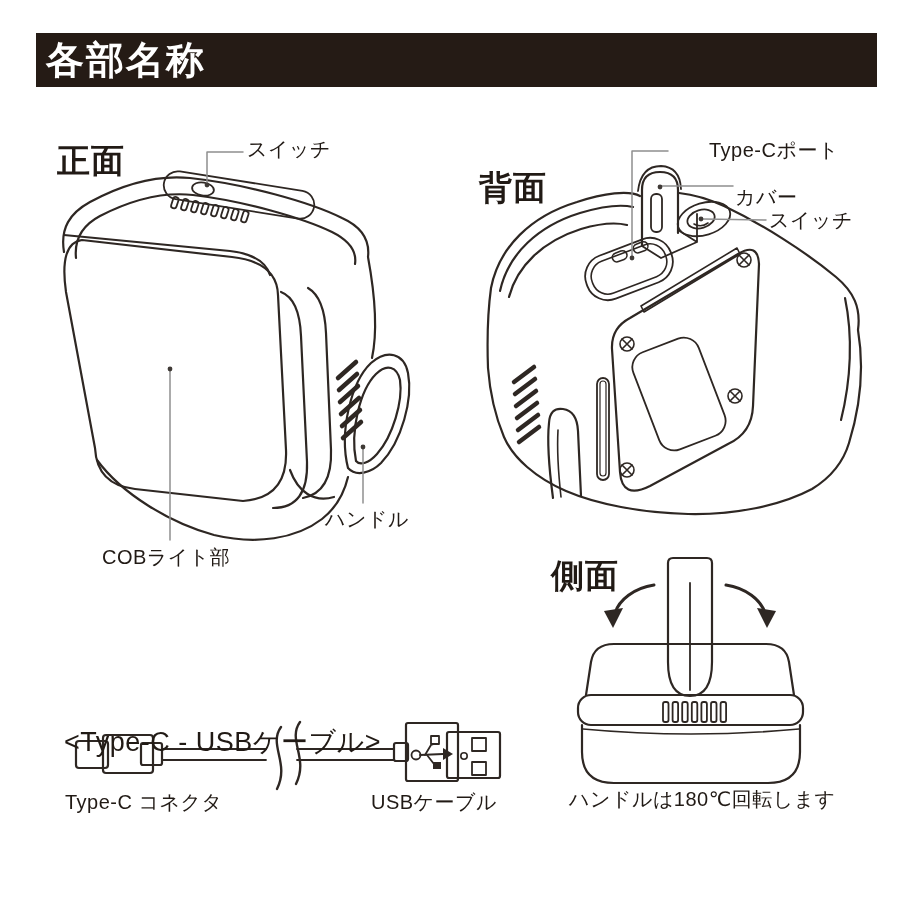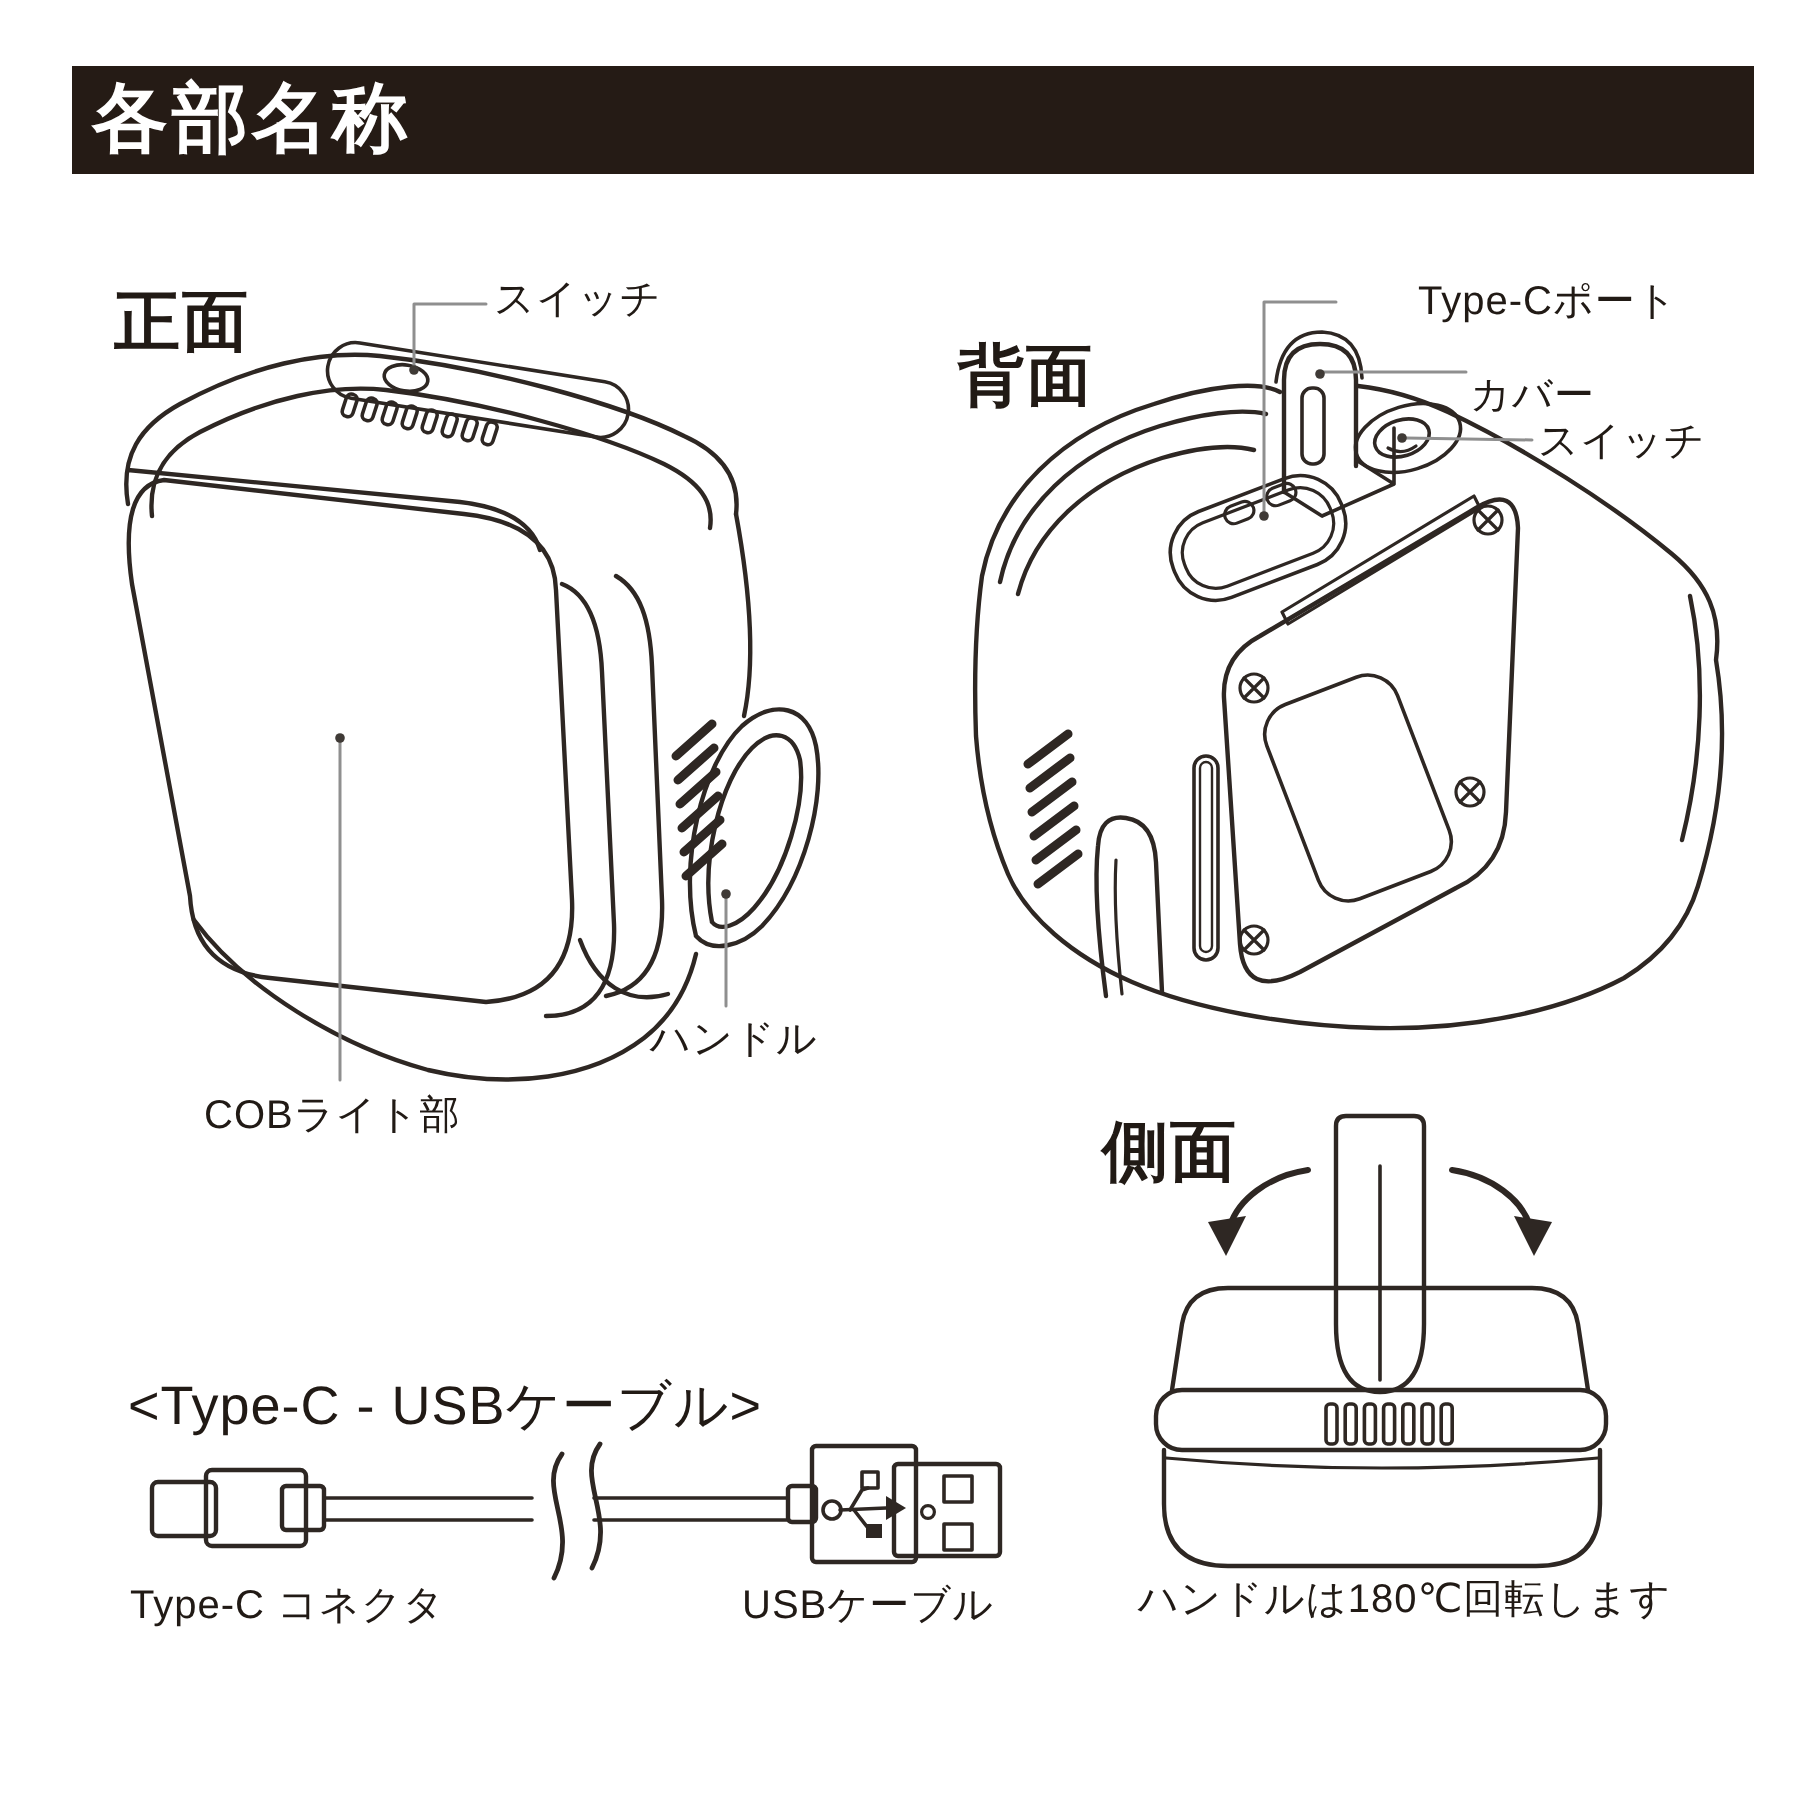--- a/index.html
+++ b/index.html
@@ -11,21 +11,21 @@
     position:absolute;left:36px;top:33px;width:841px;height:54px;
     background:#251b15;display:flex;align-items:center;
   }
   .banner span{
     color:#ffffff;font-size:38px;font-weight:bold;letter-spacing:2px;padding-left:10px;
     line-height:54px;
   }
   svg.art{position:absolute;left:0;top:0;}
   .h{position:absolute;font-size:33px;font-weight:bold;white-space:nowrap;letter-spacing:1px;}
   .lbl{position:absolute;font-size:20px;font-weight:normal;white-space:nowrap;letter-spacing:0.5px;}
-  .cable-h{position:absolute;font-size:27px;white-space:nowrap;letter-spacing:0.5px;}
+  .cable-h{position:absolute;font-size:27px;white-space:nowrap;letter-spacing:0.5px;margin-top:39px;}
   .caption{position:absolute;font-size:20px;white-space:nowrap;letter-spacing:0.5px;}
   .pos-front-h{left:57px;top:139px;}
   .pos-back-h{left:479px;top:166px;}
   .pos-side-h{left:551px;top:554px;}
   .pos-front-switch{left:247px;top:136px;}
   .pos-port{left:709px;top:137px;}
   .pos-cover{left:735px;top:184px;}
   .pos-back-switch{left:769px;top:207px;}
   .pos-cob{left:102px;top:544px;}
   .pos-handle{left:325px;top:506px;}

